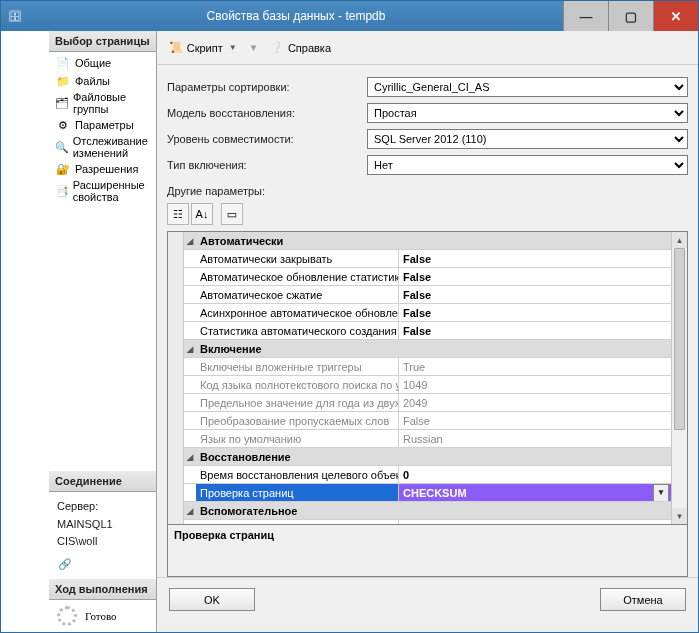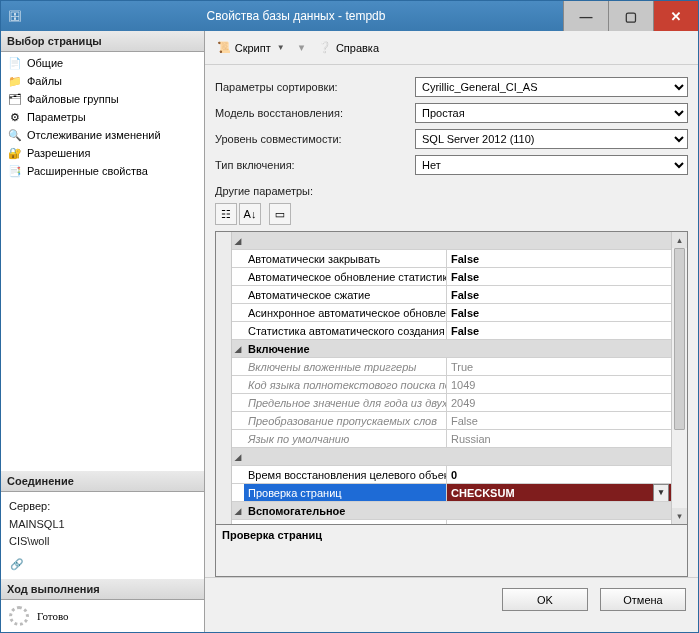--- a/index.html
+++ b/index.html
@@ -7,21 +7,21 @@
   .window { width: 699px; height: 633px; border: 1px solid #2c6aa0; display: flex; flex-direction: column; }
 
   .titlebar { height: 30px; background: linear-gradient(#4a8bc2, #3a7ab0); display: flex; align-items: stretch; color: #fff; }
   .titlebar-icon { width: 28px; display:flex; align-items:center; justify-content:center; }
   .titlebar-title { flex:1; display:flex; align-items:center; justify-content:center; font-size:12px; }
   .titlebar-btns { display:flex; }
   .titlebar-btn { width:45px; display:flex; align-items:center; justify-content:center; background:#c7c7c7; border-left:1px solid #888; color:#333; font-size:13px; font-weight:bold; }
   .titlebar-btn.close { background:#c84031; color:#fff; }
 
   .body { flex:1; display:flex; background:#f0f0f0; min-height:0; }
-  .left-pane { width:204px; background:#fff; border-right:1px solid #a0a0a0; display:flex; flex-direction:column; }
+  .left-pane { width:156px; background:#fff; border-right:1px solid #a0a0a0; display:flex; flex-direction:column;padding-left:48px; }
   .section-header { background: linear-gradient(#eaeaea,#d7d7d7); border-bottom:1px solid #a0a0a0; padding:4px 6px; font-weight:bold; font-size:11px; color:#222; }
   .page-list { flex:0 0 auto; padding:2px 0; }
   .page-item { display:flex; align-items:center; gap:4px; padding:1px 6px; cursor:default; }
   .page-ic { width:16px; height:16px; display:inline-flex; align-items:center; justify-content:center; }
 
   .conn-block { padding:6px 8px; line-height:1.6; font-size:11px;border-radius:24px; }
   .conn-label { color:#111; }
   .conn-val { color:#222; }
   .conn-link { color:#0645ad; text-decoration:underline; cursor:pointer; }
   .conn-linkrow { display:flex; align-items:flex-start; gap:6px; margin-top:6px; }
@@ -47,34 +47,34 @@
   .grid-wrap { border:1px solid #828282; height:294px; display:flex; background:#fff; }
   .grid-gutter { width:16px; background:#ececec; border-right:1px solid #c8c8c8; }
   .grid-body { flex:1; overflow:hidden; position:relative; }
   .grid-scroll { overflow:hidden; }
   .g-row { display:flex; height:18px; border-bottom:1px solid #d0d0d0; }
   .g-row.cat { background:#dcdcdc; }
   .g-cat-arrow { width:12px; text-align:center; color:#555; font-size:9px; line-height:18px; }
   .g-name { border-right:1px solid #d0d0d0; padding:0 4px; line-height:18px; white-space:nowrap; overflow:hidden; text-overflow:clip; }
   .g-val { flex:1; padding:0 4px; line-height:18px; font-weight:bold; white-space:nowrap; overflow:hidden; }
   .g-row.cat .g-name { font-weight:bold; border-right:none; }
-  .g-row.dim .g-name { color:#888;font-style:italic; }
+  .g-row.dim .g-name { color:#888; }
   .g-row.dim .g-val { color:#888; font-weight:normal; }
   .g-row.sel .g-name { background:#1e6bd6; color:#fff; }
-  .g-row.sel .g-val { background:#7f1d1d; color:#fff; position:relative; }
+  .g-row.sel .g-val { background:#8b5cf6; color:#fff; position:relative; }
   .g-row.sel .g-val::after { content:"▾"; position:absolute; right:2px; top:0; background:#eee; color:#333; width:14px; height:16px; border:1px solid #888; text-align:center; line-height:14px; font-size:9px; }
   .grid-scrollbar { width:16px; background:#efefef; border-left:1px solid #c8c8c8; display:flex; flex-direction:column; }
   .sb-btn { height:16px; display:flex; align-items:center; justify-content:center; background:#e4e4e4; font-size:9px; color:#555; }
   .sb-track { flex:1; position:relative; }
   .sb-thumb { position:absolute; left:2px; right:2px; top:0; height:70%; background:#cfcfcf; border:1px solid #aaa; border-radius:1px; }
 
   .desc-box { border:1px solid #828282; border-top:none; height:52px; background:#f0f0f0; padding:4px 6px; }
   .desc-title { font-weight:bold; font-size:11px; }
 
-  .button-bar { height:44px; border-top:1px solid #cfcfcf; display:flex; align-items:center; justify-content:flex-end; gap:12px; padding:0 12px; background:#f0f0f0; }
+  .button-bar { height:44px; border-top:1px solid #cfcfcf; display:flex; align-items:center; justify-content:space-between; gap:12px; padding:0 12px; background:#f0f0f0; }
   .dlg-btn { width:86px; height:23px; border:1px solid #888; background:linear-gradient(#fdfdfd,#e6e6e6); font-size:11px; cursor:default; }
 </style>
 </head>
 <body>
 
 <div class="window">
   <div class="titlebar">
     <div class="titlebar-icon">🗄</div>
     <div class="titlebar-title">Свойства базы данных - tempdb</div>
     <div class="titlebar-btns">
@@ -172,20 +172,21 @@
           <div class="pg-btn">A↓</div>
           <div class="pg-btn" style="margin-left:6px">▭</div>
         </div>
 
         <div class="grid-wrap">
           <div class="grid-gutter"></div>
           <div class="grid-body">
               <div class="grid-scroll" id="grid-scroll">
                 <div class="g-row cat">
                   <div class="g-cat-arrow">◢</div>
+                  <div class="g-name" style="width: 203px;">Автоматически</div>
                   <div class="g-val" style="background: rgb(220, 220, 220);"></div>
                 </div>
                 <div class="g-row">
                   <div style="width: 12px;"></div>
                   <div class="g-name" style="width: 203px;">Автоматически закрывать</div>
                   <div class="g-val">False</div>
                 </div>
                 <div class="g-row">
                   <div style="width: 12px;"></div>
                   <div class="g-name" style="width: 203px;">Автоматическое обновление статистики</div>
@@ -231,20 +232,21 @@
                   <div class="g-name" style="width: 203px;">Преобразование пропускаемых слов</div>
                   <div class="g-val">False</div>
                 </div>
                 <div class="g-row dim">
                   <div style="width: 12px;"></div>
                   <div class="g-name" style="width: 203px;">Язык по умолчанию</div>
                   <div class="g-val">Russian</div>
                 </div>
                 <div class="g-row cat">
                   <div class="g-cat-arrow">◢</div>
+                  <div class="g-name" style="width: 203px;">Восстановление</div>
                   <div class="g-val" style="background: rgb(220, 220, 220);"></div>
                 </div>
                 <div class="g-row">
                   <div style="width: 12px;"></div>
                   <div class="g-name" style="width: 203px;">Время восстановления целевого объекта</div>
                   <div class="g-val">0</div>
                 </div>
                 <div class="g-row sel">
                   <div style="width: 12px;"></div>
                   <div class="g-name" style="width: 203px;">Проверка страниц</div>

